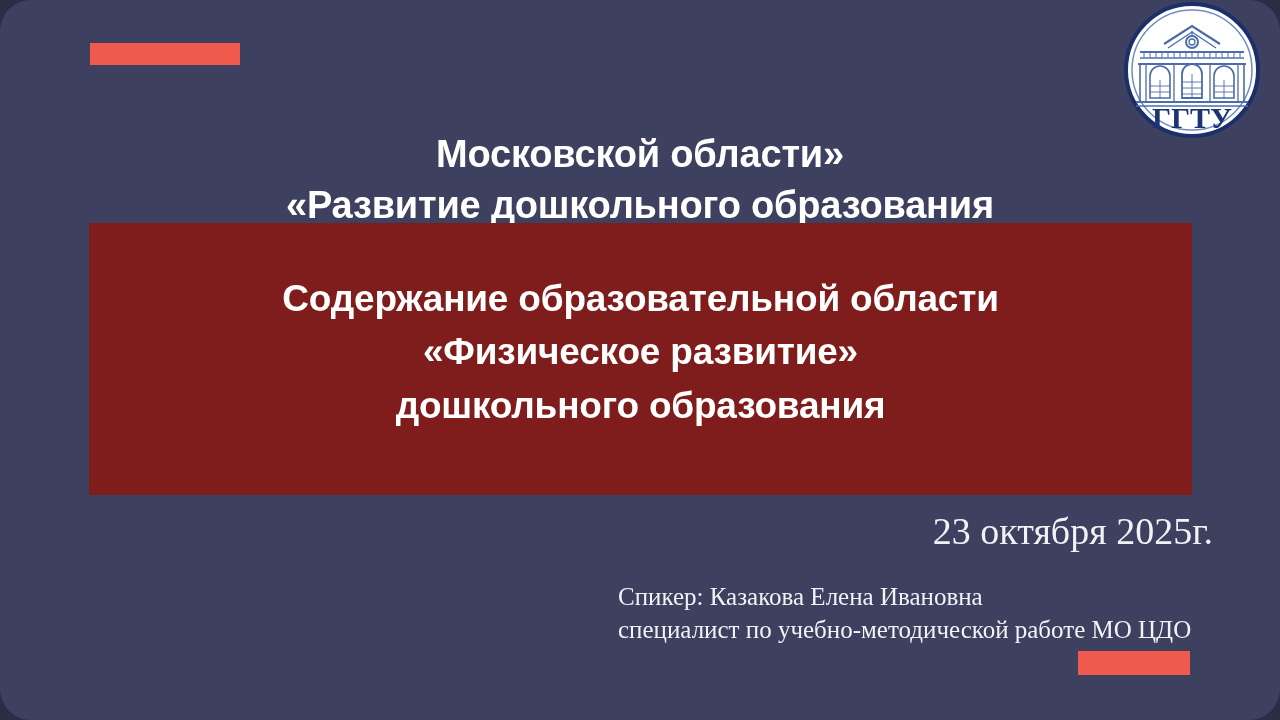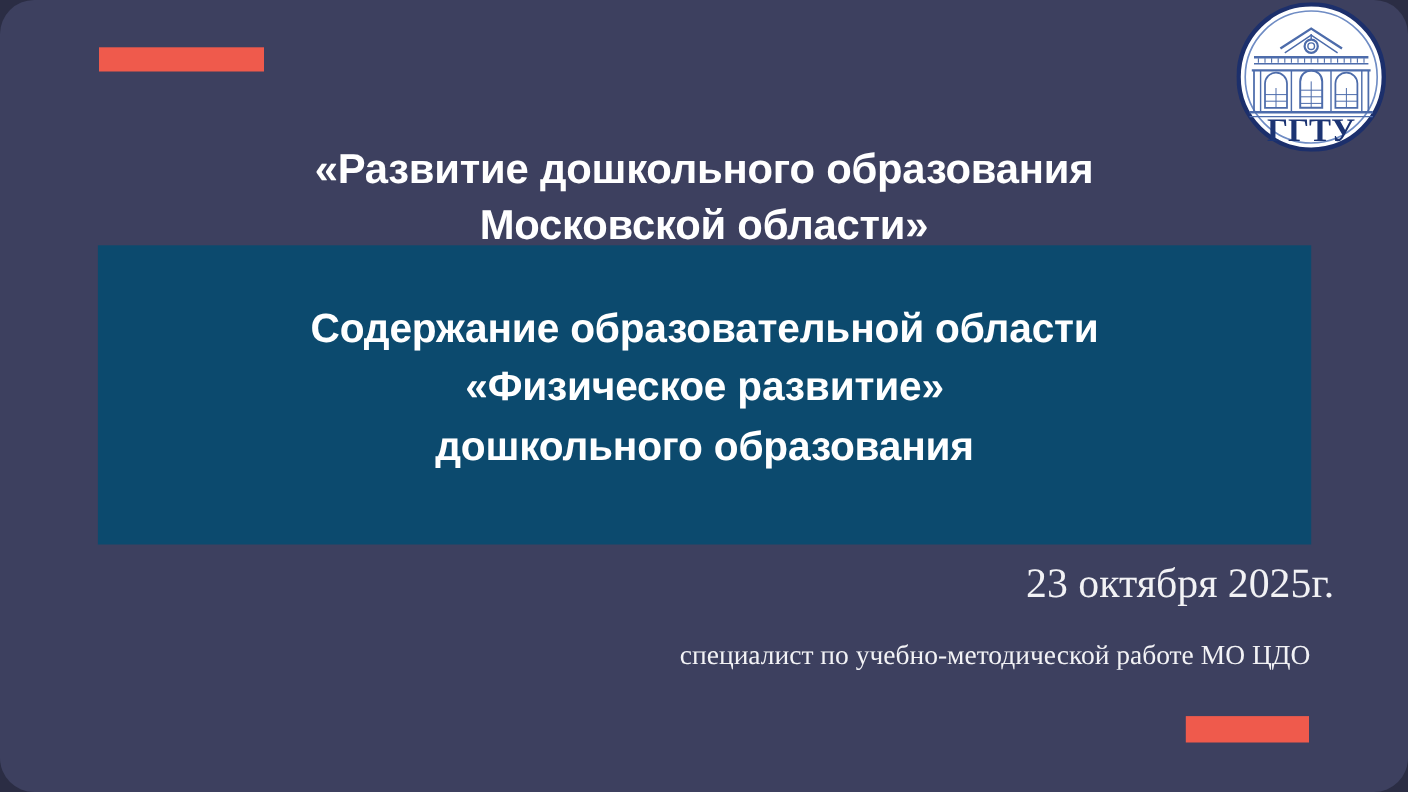--- a/index.html
+++ b/index.html
@@ -62,21 +62,21 @@
   }
   .slide-title .line { display: block; }
 
   
   .content-panel {
     position: absolute;
     left: 89px;
     top: 223px;
     width: 1103px;
     height: 272px;
-    background: #0c4a6e;
+    background: #7f1d1d;
   }
   .content-panel__text {
     position: absolute;
     left: 0;
     right: 0;
     top: 49px;
     text-align: center;
     color: #ffffff;
     font-size: 37px;
     font-weight: bold;
@@ -181,31 +181,32 @@
         <path d="M86 62 V100"></path>
 
         <path d="M12 100 H124" stroke-width="2.2"></path>
         <path d="M12 104 H124"></path>
       </g>
       <text x="68" y="126" text-anchor="middle" font-family="Liberation Serif, serif" font-size="30" font-weight="bold" fill="#1c3473">ГГТУ</text>
     </svg>
   </div>
 
   <h1 class="slide-title">
+    <span class="line">Московской области»</span>
     <span class="line">«Развитие дошкольного образования</span>
-    <span class="line">Московской области»</span>
   </h1>
 
   <div class="content-panel">
     <div class="content-panel__text">
       <span class="line">Содержание образовательной области</span>
       <span class="line">«Физическое развитие»</span>
       <span class="line">дошкольного образования</span>
     </div>
   </div>
 
   <div class="event-date">23 октября 2025г.</div>
 
   <div class="speaker">
+    <span class="line">Спикер: Казакова Елена Ивановна</span>
     <span class="line">специалист по учебно-методической работе МО ЦДО</span>
   </div>
 
 </div>
 
 </body></html>

